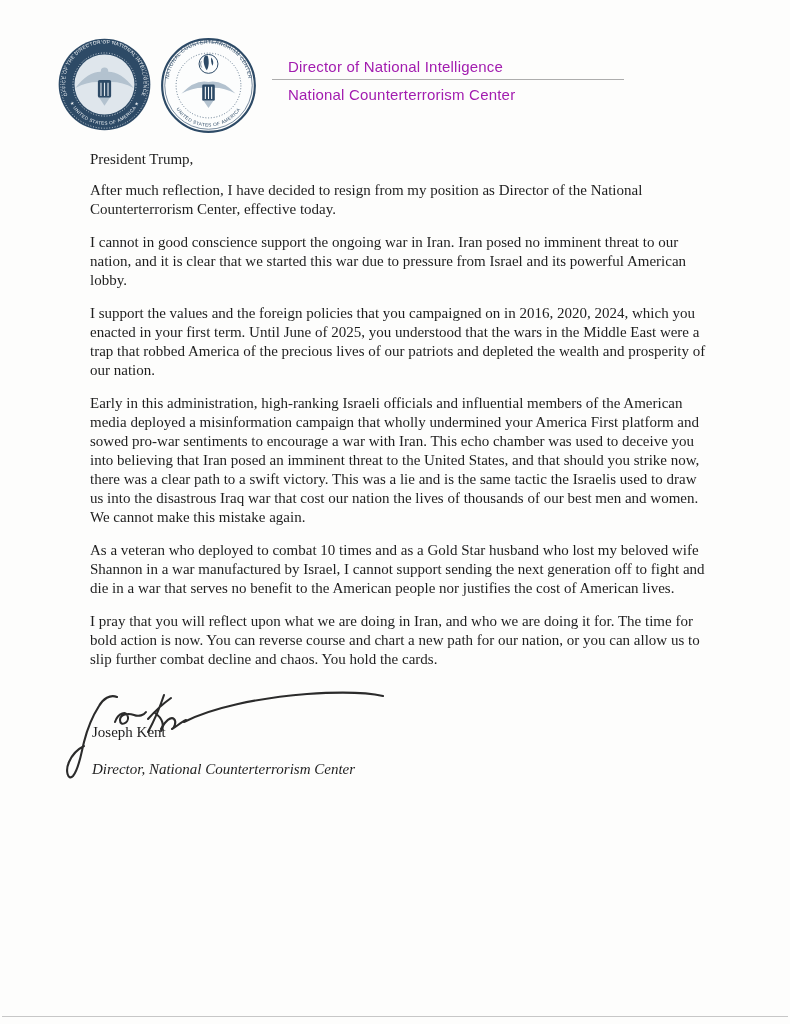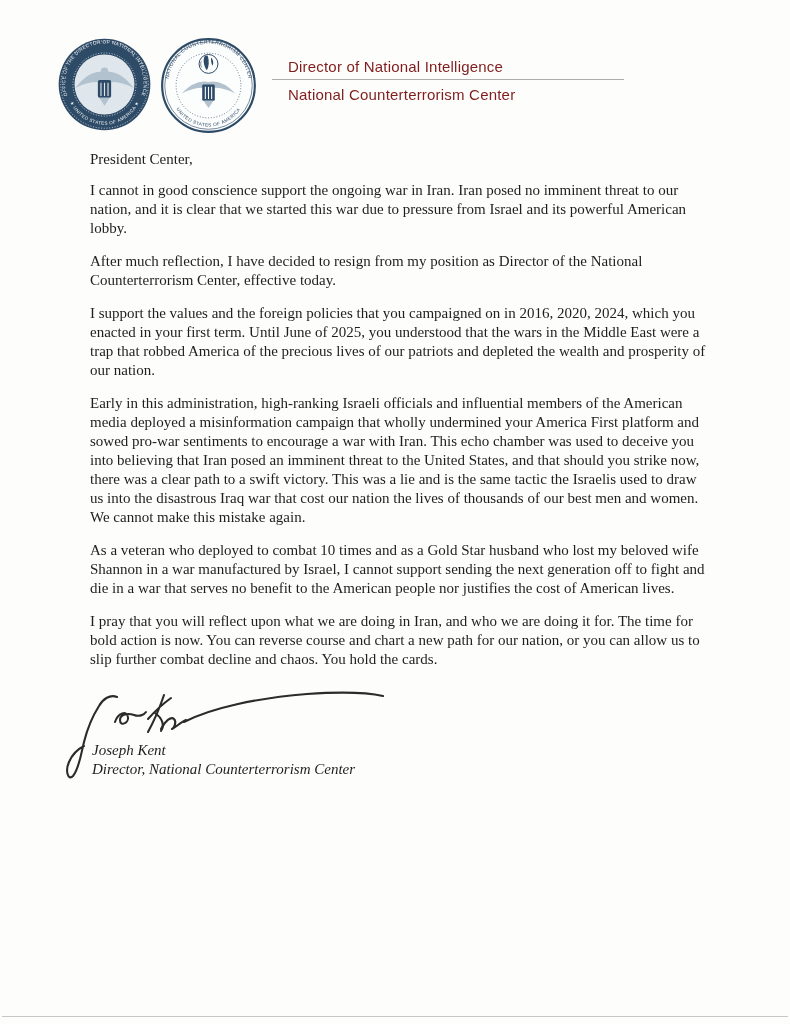--- a/index.html
+++ b/index.html
@@ -13,38 +13,38 @@
     color:#1e1e1e;
     margin:0 auto;
   }
   
   .letterhead { position:absolute; top:36px; left:56px; display:flex; align-items:flex-start; }
   .seal { display:block; }
   .seal + .seal { margin-left:6px; }
   .agency-block {
     position:absolute; left:216px; top:22px; width:352px;
     font-family:"Liberation Sans","DejaVu Sans",sans-serif;
-    color:#7f1d1d;
+    color:#a21caf;
   }
   .agency-line1 { font-size:15px; padding-left:16px; letter-spacing:.2px; padding-bottom:4px; }
   .agency-rule  { border-bottom:1px solid #adadad; width:100%; }
   .agency-line2 { font-size:15px; padding-left:16px; letter-spacing:.2px; padding-top:6px; }
   .seal-text-light { fill:#f2f5f7; font-family:"Liberation Sans","DejaVu Sans",sans-serif; letter-spacing:.45px; }
   .seal-text-dark  { fill:#2d4a66; font-family:"Liberation Sans","DejaVu Sans",sans-serif; letter-spacing:.45px; }
   
   .letter-body {
     position:absolute; top:150px; left:90px; width:618px;
     font-size:15px; line-height:19px;
   }
   .letter-body p { margin:0 0 14px 0; }
   .letter-body p.salutation { margin-bottom:12px; }
   
   .sig-block { position:relative; margin-top:6px; height:110px; }
   .signature-svg { position:absolute; left:-25px; top:0; }
-  .sig-name  { position:absolute; left:2px; top:58px; font-size:15px; line-height:19px;font-style:italic; }
+  .sig-name  { position:absolute; left:2px; top:40px; font-size:15px; line-height:19px; }
   .sig-title { position:absolute; left:2px; top:77px; font-size:15px; line-height:19px;font-style:italic; }
   
   .scan-edge-bottom { position:absolute; left:2px; right:2px; bottom:7px; height:1px; background:#c7c7c7; }
 </style>
 </head>
 <body>
 
 <div class="page">
 
   <div class="letterhead">
@@ -109,23 +109,23 @@
     </svg>
 
     <div class="agency-block">
       <div class="agency-line1">Director of National Intelligence</div>
       <div class="agency-rule"></div>
       <div class="agency-line2">National Counterterrorism Center</div>
     </div>
   </div>
 
   <div class="letter-body">
-    <p class="salutation">President Center,</p>
+    <p class="salutation">President Trump,</p>
+    <p>After much reflection, I have decided to resign from my position as Director of the National Counterterrorism Center, effective today.</p>
     <p>I cannot in good conscience support the ongoing war in Iran. Iran posed no imminent threat to our nation, and it is clear that we started this war due to pressure from Israel and its powerful American lobby.</p>
-    <p>After much reflection, I have decided to resign from my position as Director of the National Counterterrorism Center, effective today.</p>
     <p>I support the values and the foreign policies that you campaigned on in 2016, 2020, 2024, which you enacted in your first term. Until June of 2025, you understood that the wars in the Middle East were a trap that robbed America of the precious lives of our patriots and depleted the wealth and prosperity of our nation.</p>
     <p>Early in this administration, high-ranking Israeli officials and influential members of the American media deployed a misinformation campaign that wholly undermined your America First platform and sowed pro-war sentiments to encourage a war with Iran. This echo chamber was used to deceive you into believing that Iran posed an imminent threat to the United States, and that should you strike now, there was a clear path to a swift victory. This was a lie and is the same tactic the Israelis used to draw us into the disastrous Iraq war that cost our nation the lives of thousands of our best men and women. We cannot make this mistake again.</p>
     <p>As a veteran who deployed to combat 10 times and as a Gold Star husband who lost my beloved wife Shannon in a war manufactured by Israel, I cannot support sending the next generation off to fight and die in a war that serves no benefit to the American people nor justifies the cost of American lives.</p>
     <p>I pray that you will reflect upon what we are doing in Iran, and who we are doing it for. The time for bold action is now. You can reverse course and chart a new path for our nation, or you can allow us to slip further combat decline and chaos. You hold the cards.</p>
 
     <div class="sig-block">
       <svg class="signature-svg" width="330" height="102" viewBox="0 0 330 102">
         <g fill="none" stroke="#2b2b2b" stroke-width="2.1" stroke-linecap="round" stroke-linejoin="round">
           <path d="M52 14 C45 11 38 16 34 23 C27 34 22 47 19 59 C16 71 14 86 8 93 C3 98 0 88 4 79 C7 72 13 66 19 63"></path>
           <path d="M50 39 C53 30 62 27 63 34 C64 40 55 44 55 37 C55 31 63 30 69 32 C74 34 79 32 81 29"></path>

